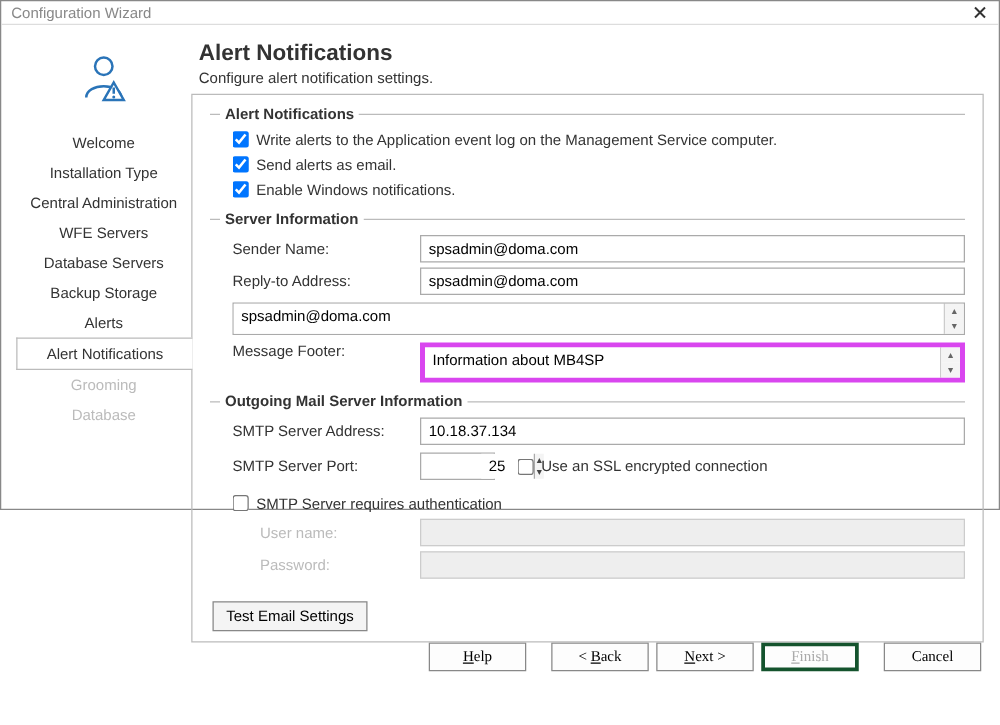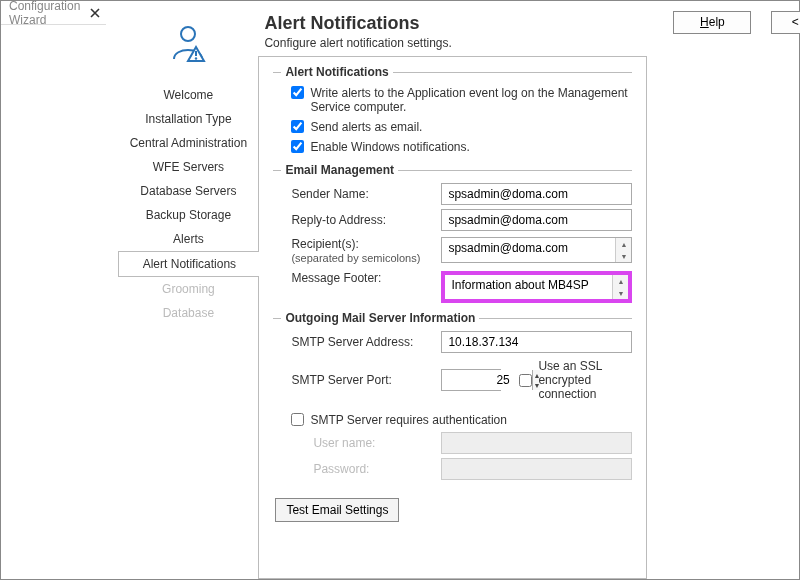--- a/index.html
+++ b/index.html
@@ -8,24 +8,24 @@
     font-family: "Segoe UI", Tahoma, sans-serif;
     font-size: 12px;
     color: #333;
     background: #fff;
     width: 800px;
     height: 580px;
     overflow: hidden;
   }
   .window {
     width: 800px;
-    height: 580px;
+    height: 408px;
     border: 1px solid #888;
     display: flex;
-    flex-direction: row;
+    flex-direction: column;
     background: #fff;
   }
   .titlebar {
     height: 24px;
     display: flex;
     align-items: center;
     justify-content: space-between;
     padding: 0 4px 0 8px;
     border-bottom: 1px solid #ddd;
     color: #888;
@@ -245,21 +245,21 @@
     align-items: center;
     justify-content: flex-end;
     padding: 0 14px;
     gap: 6px;
   }
   .footer-btn {
     width: 78px;
     height: 23px;
     border: 1px solid #888;
     background: #fdfdfd;
-    font-family: Liberation Sans, sans-serif;
+    font-family: Liberation Serif, serif;
     font-size: 12px;
     cursor: default;
     text-decoration: underline;
     text-decoration-color: transparent;
   }
   .footer-btn .ul { text-decoration: underline; }
   .footer-btn.disabled {
     color: #aaa;
     border: 3px solid #14532d;
   }
@@ -327,37 +327,33 @@
           <label class="checkbox-row">
             <input type="checkbox" checked="" style="">
             <span>Enable Windows notifications.</span>
           </label>
         </div>
 
         
         <div class="group">
           <div class="group-title">
               <span class="line-before"></span>
-              <span>Email Management</span>
+              <span>Server Information</span>
               <span class="line-after"></span>
             </div>
 
           <div class="form-row">
             <span class="form-label">Sender Name:</span>
             <input class="text-input" value="spsadmin@doma.com" style="">
           </div>
           <div class="form-row">
             <span class="form-label">Reply-to Address:</span>
             <input class="text-input" value="spsadmin@doma.com" style="">
           </div>
           <div class="form-row tall">
-            <span class="form-label">
-              <span>Recipient(s):</span><br>
-              <span class="sublabel">(separated by semicolons)</span>
-            </span>
             <div class="multiline-wrap">
               <textarea class="multiline-input" style="">spsadmin@doma.com</textarea>
               <div class="spin-btns">
                   <div>▲</div>
                   <div>▼</div>
                 </div>
             </div>
           </div>
           <div class="form-row tall">
             <span class="form-label">Message Footer:</span>

